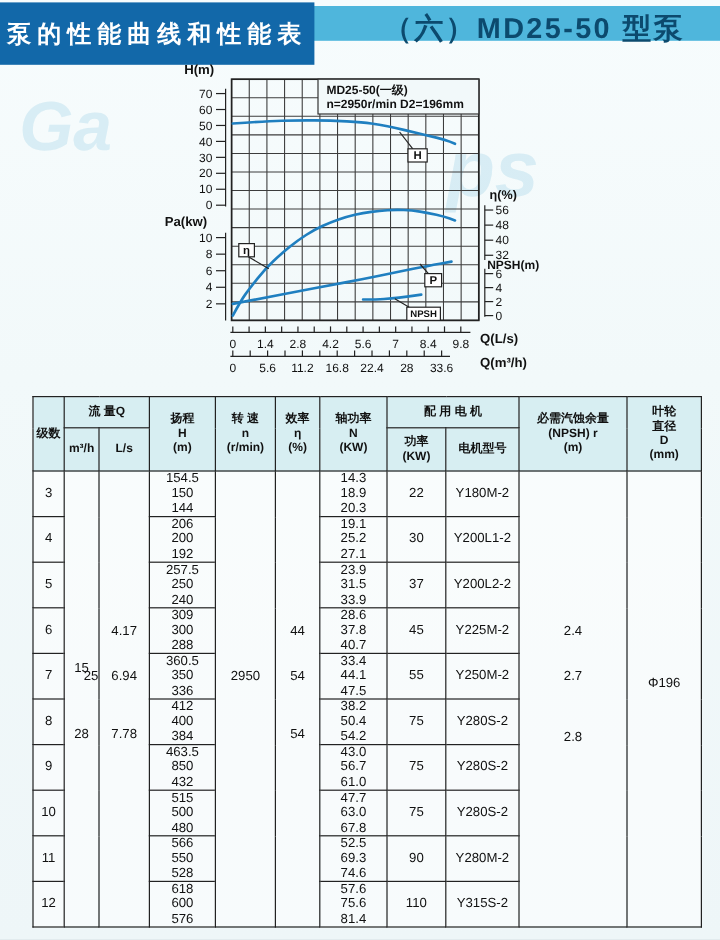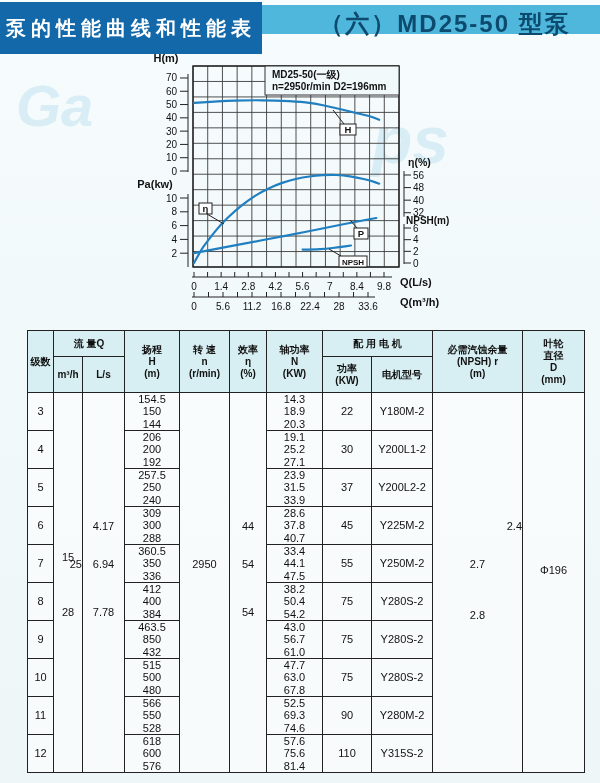--- a/index.html
+++ b/index.html
@@ -282,21 +282,21 @@
           </td>
           <td>
             <div class="ln">14.3</div>
             <div class="ln">18.9</div>
             <div class="ln">20.3</div>
           </td>
           <td>22</td>
           <td>Y180M-2</td>
           <td rowspan="10" class="mcell">
             <div class="mwrap">
-              <span class="mval" style="top: 133px; text-align: right;">2.4</span>
+              <span class="mval" style="top: 133px;">2.4</span>
               <span class="mval" style="top: 171px;">2.7</span>
               <span class="mval" style="top: 222px;">2.8</span>
             </div>
           </td>
           <td rowspan="10" class="mcell">
             <div class="mwrap">
               <span class="mval" style="top: 177px;">Φ196</span>
             </div>
           </td>
         </tr>

